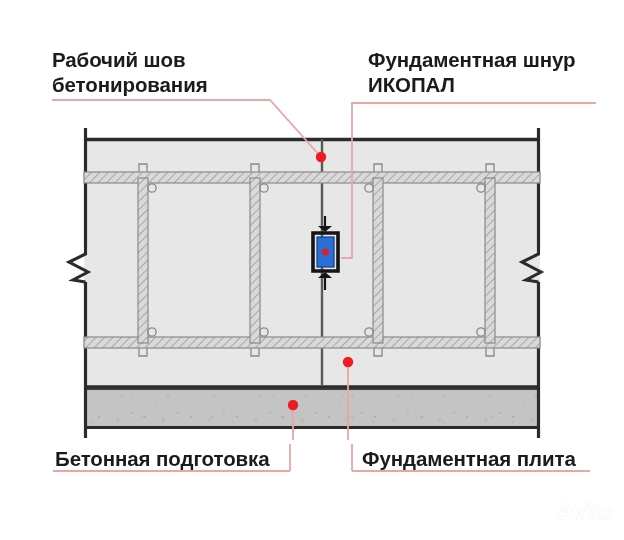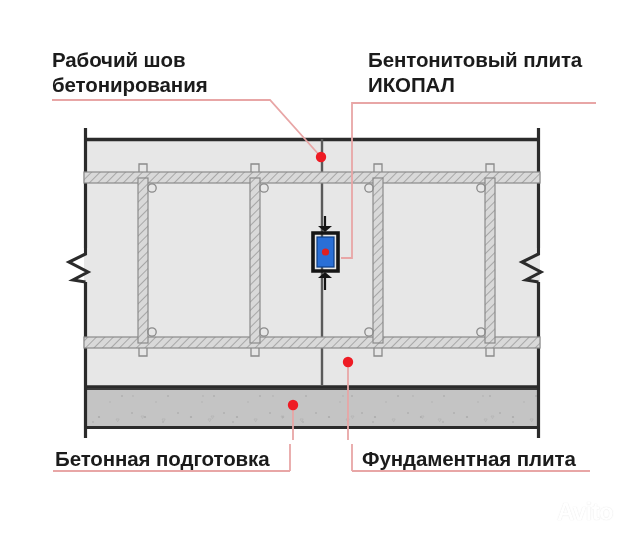--- a/index.html
+++ b/index.html
@@ -203,21 +203,21 @@
     </g>
     <g>
       <line x1="352" y1="471" x2="590" y2="471" stroke="#e8a6a6" stroke-width="1.8"></line>
       <line x1="352" y1="471" x2="352" y2="444" stroke="#e8a6a6" stroke-width="1.8"></line>
     </g>
   </svg>
 
   <div class="lbl" id="label-rabochiy-shov">Рабочий шов
 бетонирования</div>
 
-  <div class="lbl" id="label-bentonit">Бентонитовый плита
+  <div class="lbl" id="label-bentonit">Фундаментная шнур
 ИКОПАЛ</div>
 
   <div class="lbl" id="label-fundament">Фундаментная плита</div>
 
   <div class="lbl" id="label-betonnaya">Бетонная подготовка</div>
 
   <div class="wm">
     <svg width="23" height="23" viewBox="0 0 24 24">
       <circle cx="6.2" cy="6.6" r="5.2" fill="#ffffff" opacity="0.85"></circle>
       <circle cx="17.2" cy="5.6" r="4.1" fill="#ffffff" opacity="0.85"></circle>

